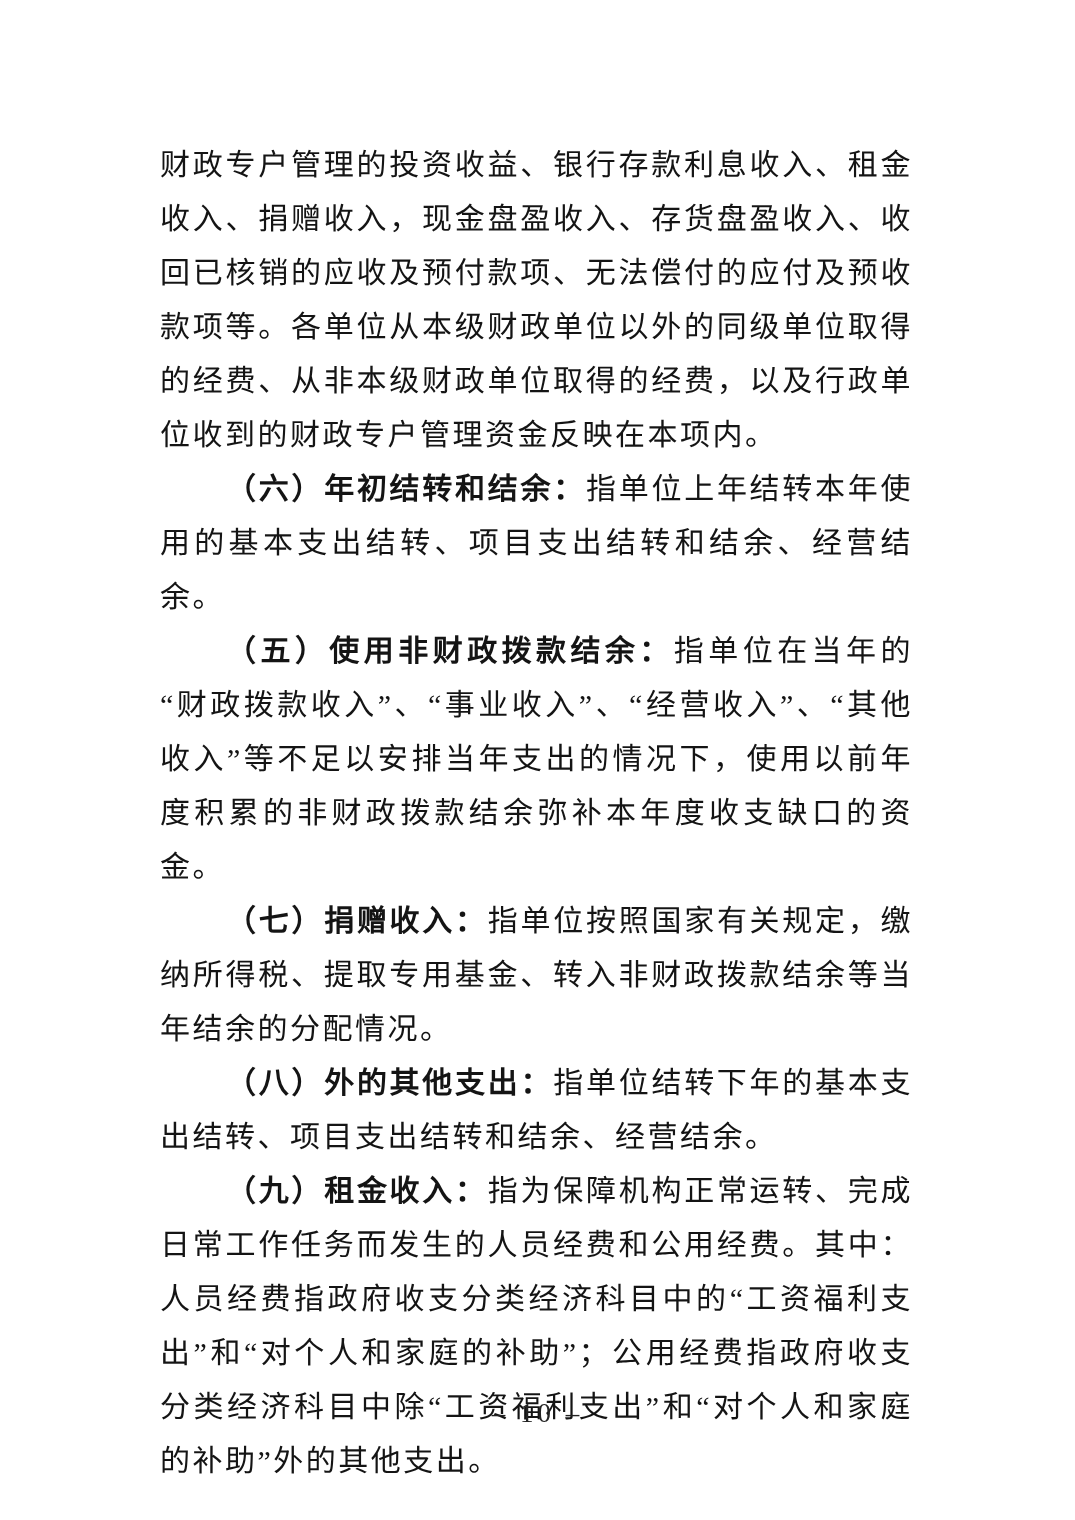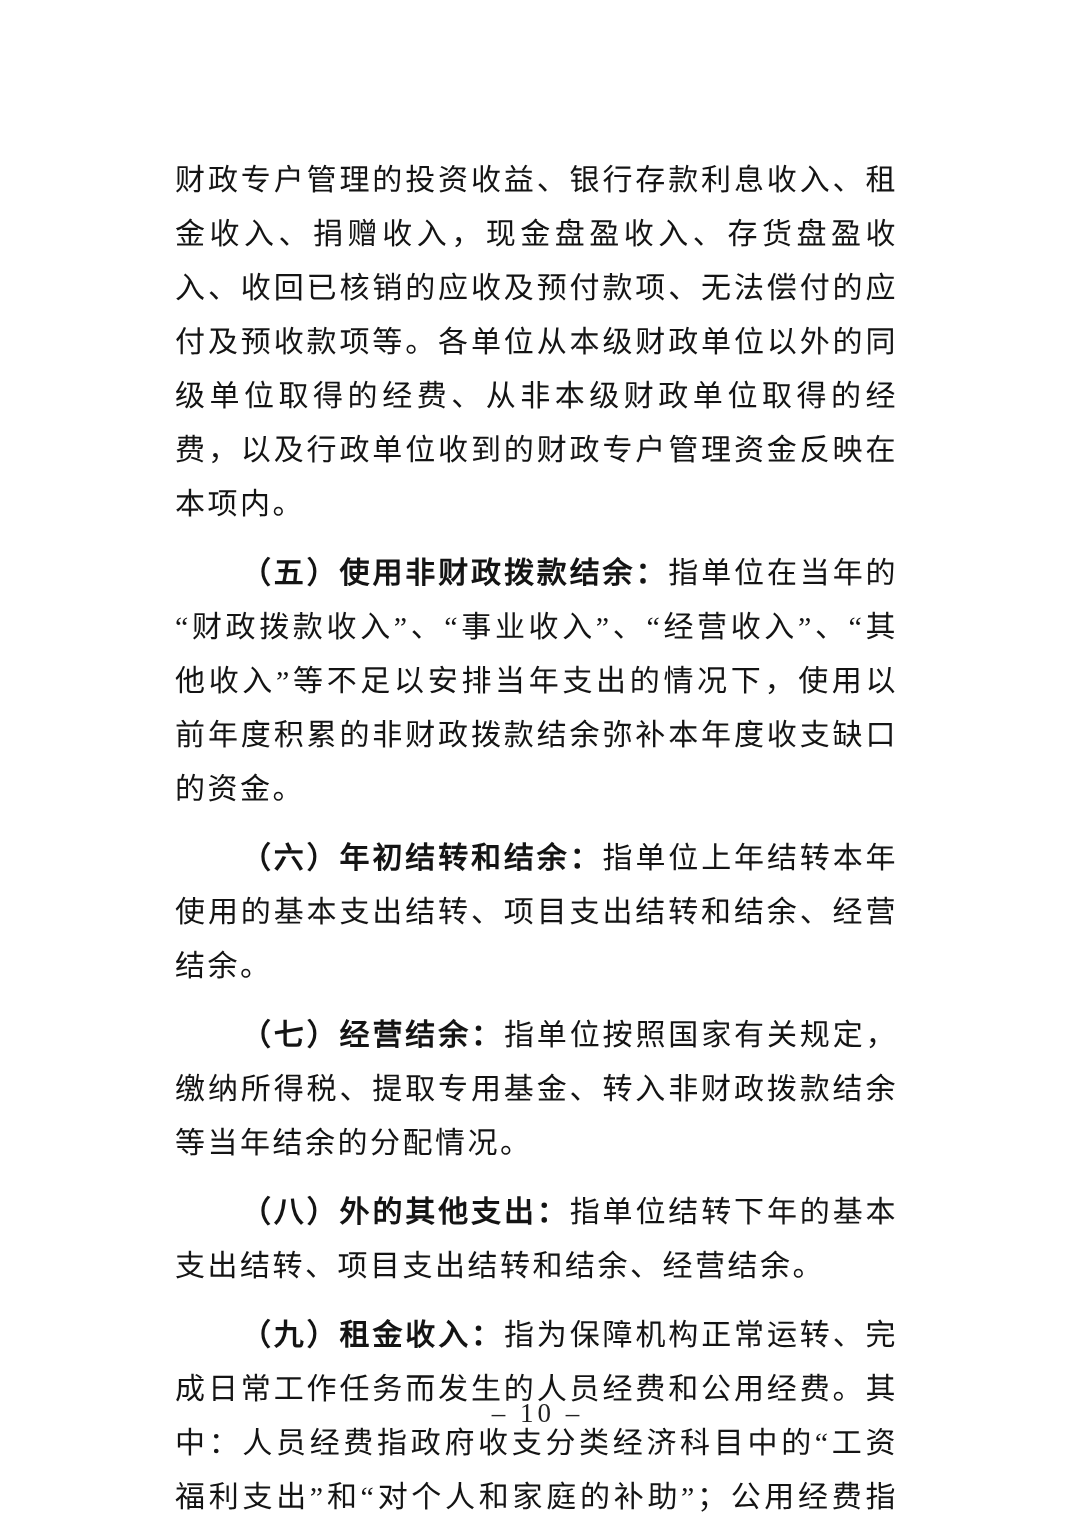--- a/index.html
+++ b/index.html
@@ -16,21 +16,21 @@
     font-family: "Liberation Serif", "DejaVu Serif", serif;
     color: #141414;
   }
   .content {
     position: absolute;
     top: 138px;
     left: 160px;
     width: 753px;
   }
   .content p {
-    margin: 15px;
+    margin: 0;
     padding: 0;
     font-size: 30px;
     line-height: 54px;
     letter-spacing: 2.5px;
     text-align: justify;
     text-justify: inter-character;
   }
   .content p.indent {
     text-indent: 2.2em;
   }
@@ -49,25 +49,25 @@
   }
 </style>
 </head>
 <body>
 
 <div class="page">
   <div class="content">
 
     <p><span class="para-heading"></span><span>财政专户管理的投资收益、银行存款利息收入、租金收入、捐赠收入，现金盘盈收入、存货盘盈收入、收回已核销的应收及预付款项、无法偿付的应付及预收款项等。各单位从本级财政单位以外的同级单位取得的经费、从非本级财政单位取得的经费，以及行政单位收到的财政专户管理资金反映在本项内。</span></p>
 
+    <p class="indent"><span class="para-heading">（六）年初结转和结余：</span><span>指单位上年结转本年使用的基本支出结转、项目支出结转和结余、经营结余。</span></p>
+
     <p class="indent"><span class="para-heading">（五）使用非财政拨款结余：</span><span>指单位在当年的“财政拨款收入”、“事业收入”、“经营收入”、“其他收入”等不足以安排当年支出的情况下，使用以前年度积累的非财政拨款结余弥补本年度收支缺口的资金。</span></p>
 
-    <p class="indent"><span class="para-heading">（六）年初结转和结余：</span><span>指单位上年结转本年使用的基本支出结转、项目支出结转和结余、经营结余。</span></p>
-
-    <p class="indent"><span class="para-heading">（七）经营结余：</span><span>指单位按照国家有关规定，缴纳所得税、提取专用基金、转入非财政拨款结余等当年结余的分配情况。</span></p>
+    <p class="indent"><span class="para-heading">（七）捐赠收入：</span><span>指单位按照国家有关规定，缴纳所得税、提取专用基金、转入非财政拨款结余等当年结余的分配情况。</span></p>
 
     <p class="indent"><span class="para-heading">（八）外的其他支出：</span><span>指单位结转下年的基本支出结转、项目支出结转和结余、经营结余。</span></p>
 
     <p class="indent"><span class="para-heading">（九）租金收入：</span><span>指为保障机构正常运转、完成日常工作任务而发生的人员经费和公用经费。其中：人员经费指政府收支分类经济科目中的“工资福利支出”和“对个人和家庭的补助”；公用经费指政府收支分类经济科目中除“工资福利支出”和“对个人和家庭的补助”外的其他支出。</span></p>
 
   </div>
 
   <div class="footer">– 10 –</div>
 </div>
 

